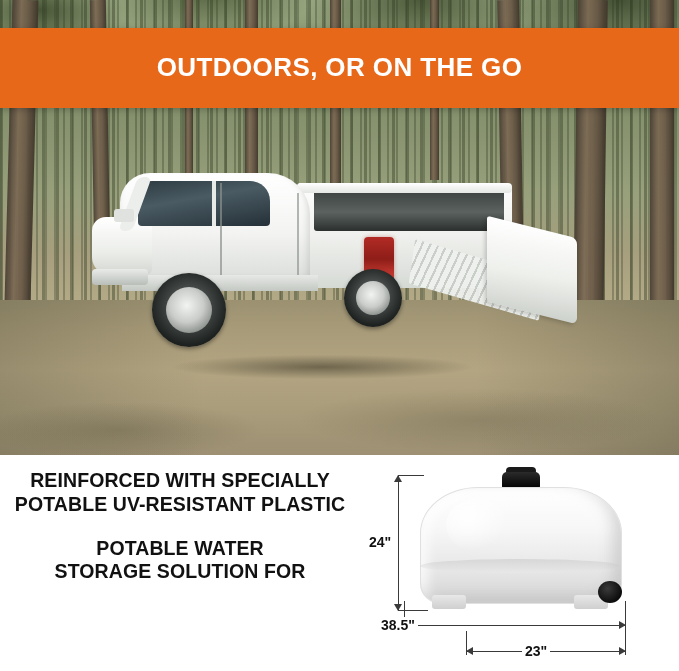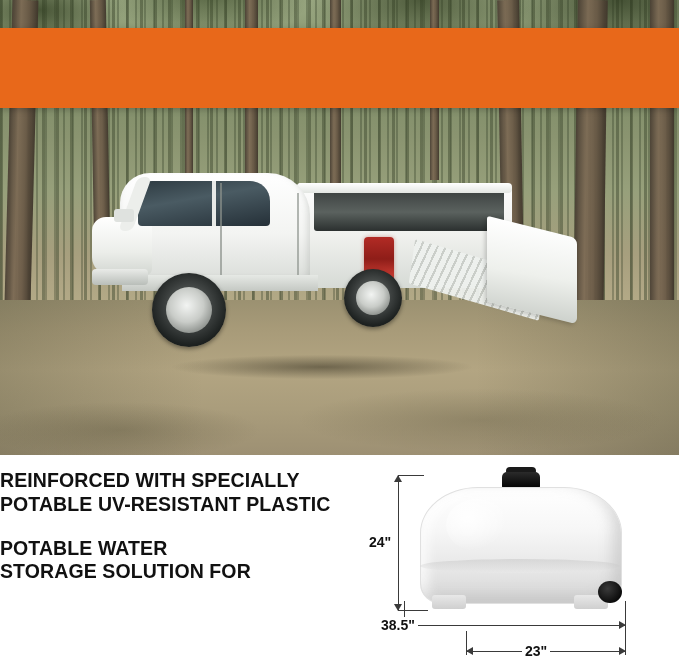--- a/index.html
+++ b/index.html
@@ -295,21 +295,21 @@
     top: 455px;
     width: 679px;
     height: 216px;
     background: #ffffff;
   }
   .features {
     position: absolute;
     left: 0px;
     top: 14px;
     width: 360px;
-    text-align: left;
+    text-align: center;
   }
   .feature {
     color: #111111;
     font-weight: bold;
     font-size: 19.5px;
     line-height: 1.22;
     letter-spacing: 0.1px;
     margin-bottom: 20px;
   }
   .feature.f2 { margin-bottom: 22px; }
@@ -473,20 +473,21 @@
       <div class="rocker"></div>
       <div class="bumper"></div>
       <div class="taillight"></div>
       <div class="wheel w1"></div>
       <div class="hubcap h1"></div>
       <div class="wheel w2"></div>
       <div class="hubcap h2"></div>
     </div>
 
     <div class="banner">
+      <div class="banner-line">OUTDOORS, OR ON THE GO</div>
     </div>
   </div>
 
   <div class="bottom">
 
     <div class="features">
       <div class="feature f1">
         <div>REINFORCED WITH SPECIALLY</div>
         <div>POTABLE UV-RESISTANT PLASTIC</div>
       </div>

